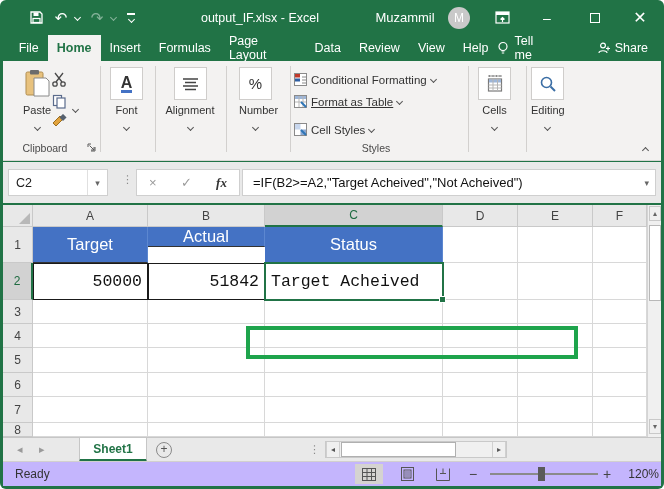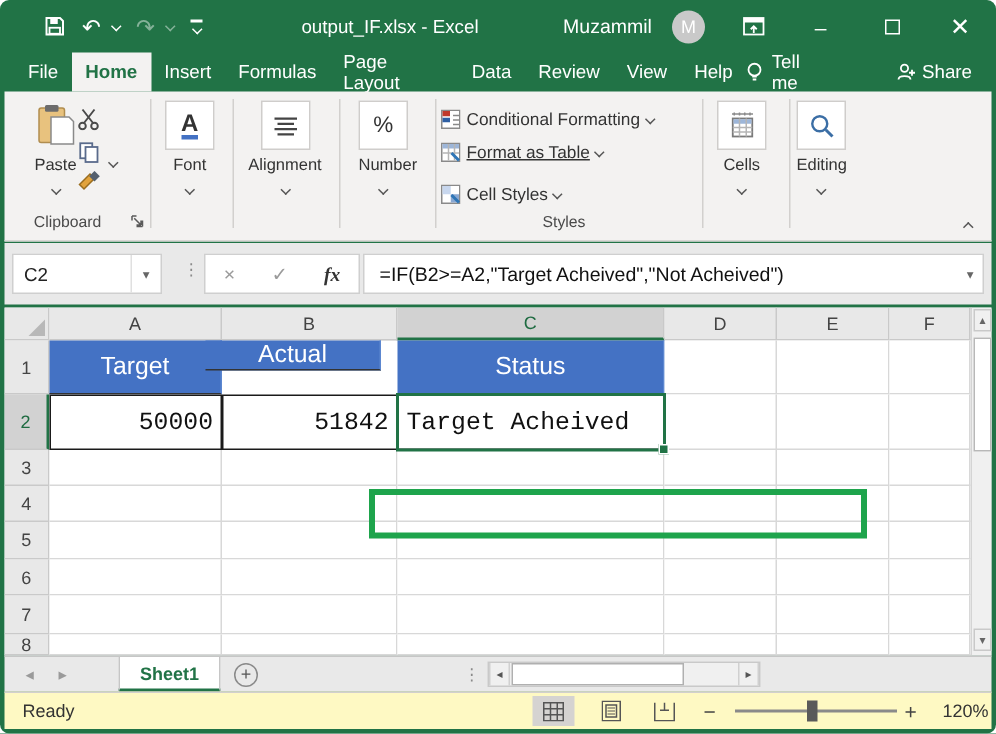--- a/index.html
+++ b/index.html
@@ -63,21 +63,21 @@
   
   #tabbar { position:absolute; left:3px; top:437px; width:658px; height:24px; background:#e9e9e9; border-top:1px solid #c6c6c6; font-size:12px; }
   .nav-arrow { position:absolute; top:5px; color:#9a9a9a; font-size:11px; }
   #sheet-tab { position:absolute; left:76px; top:0; width:68px; height:24px; background:#fff; border-bottom:3px solid #217346; border-left:1px solid #c6c6c6; border-right:1px solid #c6c6c6; color:#217346; font-weight:bold; display:flex; align-items:center; justify-content:center; }
   #newsheet { position:absolute; left:153px; top:4px; width:16px; height:16px; border:1px solid #8a8a8a; border-radius:50%; color:#555; font-size:12px; line-height:13px; text-align:center; }
   #hscroll { position:absolute; left:322px; top:3px; width:182px; height:17px; background:#f0f0f0; border:1px solid #c9c9c9; }
   #hthumb { position:absolute; left:15px; top:0px; width:115px; height:15px; background:#fff; border:1px solid #b0b0b0; }
   .hbtn { position:absolute; top:0; width:14px; height:15px; display:flex; align-items:center; justify-content:center; color:#555; font-size:8px; border-left:1px solid #d0d0d0; border-right:1px solid #d0d0d0; }
 
   
-  #statusbar { position:absolute; left:3px; top:461px; width:658px; height:25px; background:#fef9c3; border-top:1px solid #d2d0ce; font-size:12px; color:#333; }
+  #statusbar { position:absolute; left:3px; top:461px; width:658px; height:25px; background:#c4b5fd; border-top:1px solid #d2d0ce; font-size:12px; color:#333; }
   #status-ready { position:absolute; left:12px; top:5px; }
   .viewbtn { position:absolute; top:2px; width:28px; height:20px; display:flex; align-items:center; justify-content:center; }
   .viewbtn.active { background:#d5d3d1; }
   #zoom-level { position:absolute; left:616px; top:5px; width:40px; text-align:right; }
   #zoom-track { position:absolute; left:487px; top:11px; width:108px; height:2px; background:#8a8a8a; }
   #zoom-thumb { position:absolute; left:535px; top:5px; width:7px; height:14px; background:#5a5a5a; }
   .zoom-sign { position:absolute; top:4px; font-size:14px; color:#444; }
 
   svg { display:block; }
 </style>
@@ -329,21 +329,21 @@
       <div class="hdr" style="left: 590px; top: 0px; width: 54px; height: 22px;">F</div>
       <div class="hdr" style="left: 0px; top: 22px; width: 30px; height: 36px;">1</div>
       <div class="hdr sel" style="left: 0px; top: 58px; width: 30px; height: 37px; border-right: 2px solid rgb(33, 115, 70);">2</div>
       <div class="hdr" style="left: 0px; top: 95px; width: 30px; height: 24px;">3</div>
       <div class="hdr" style="left: 0px; top: 119px; width: 30px; height: 24px;">4</div>
       <div class="hdr" style="left: 0px; top: 143px; width: 30px; height: 25px;">5</div>
       <div class="hdr" style="left: 0px; top: 168px; width: 30px; height: 24px;">6</div>
       <div class="hdr" style="left: 0px; top: 192px; width: 30px; height: 26px;">7</div>
       <div class="hdr" style="left: 0px; top: 218px; width: 30px; height: 14px;">8</div>
       <div class="cell bluehdr" style="left: 30px; top: 22px; width: 115px; height: 36px;">Target</div>
-      <div class="cell bluehdr" style="left: 134px; top: 22px; width: 117px; height: 20px;">Actual</div>
+      <div class="cell bluehdr" style="left: 145px; top: 22px; width: 117px; height: 20px;">Actual</div>
       <div class="cell bluehdr" style="left: 262px; top: 22px; width: 178px; height: 36px;">Status</div>
       <div class="cell" style="left: 440px; top: 22px; width: 75px; height: 36px;"></div>
       <div class="cell" style="left: 515px; top: 22px; width: 75px; height: 36px;"></div>
       <div class="cell" style="left: 590px; top: 22px; width: 54px; height: 36px;"></div>
       <div class="cell dataline num" style="left: 30px; top: 58px; width: 115px; height: 37px;">50000</div>
       <div class="cell dataline num" style="left: 145px; top: 58px; width: 117px; height: 37px;">51842</div>
       <div class="cell dataline" style="left: 262px; top: 58px; width: 178px; height: 37px;">Target Acheived</div>
       <div class="cell" style="left: 440px; top: 58px; width: 75px; height: 37px;"></div>
       <div class="cell" style="left: 515px; top: 58px; width: 75px; height: 37px;"></div>
       <div class="cell" style="left: 590px; top: 58px; width: 54px; height: 37px;"></div>

